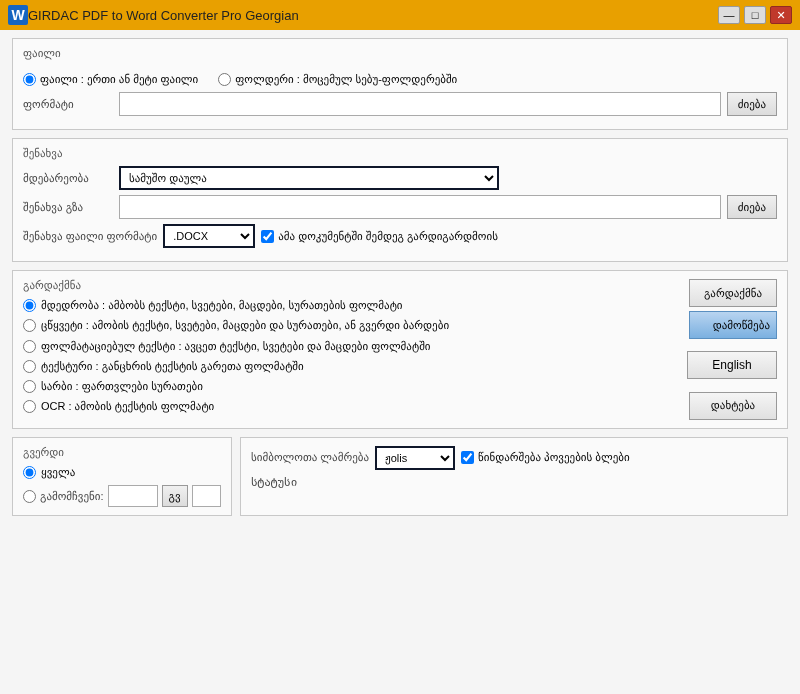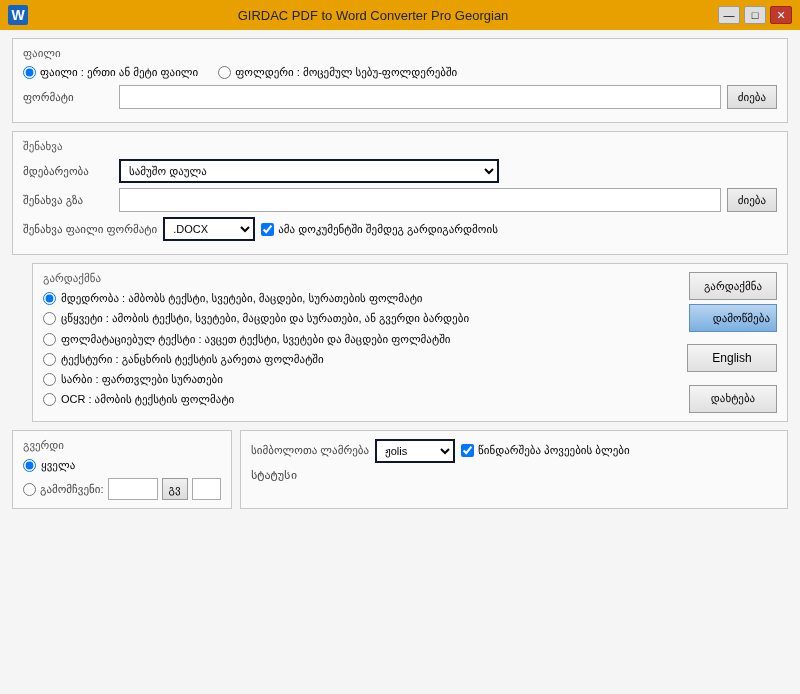--- a/index.html
+++ b/index.html
@@ -27,21 +27,21 @@
       color: white;
       font-weight: bold;
       font-size: 14px;
       display: flex;
       align-items: center;
       justify-content: center;
       border-radius: 2px;
     }
     .title-bar-title {
       flex: 1;
-      text-align: center;
+      text-align: left;
       font-size: 13px;
       color: #222;
     }
     .title-bar-controls {
       display: flex;
       gap: 4px;
     }
     .title-btn {
       width: 22px;
       height: 18px;
@@ -81,20 +81,21 @@
       display: flex;
       align-items: center;
       gap: 20px;
     }
     .radio-item {
       display: flex;
       align-items: flex-start;
       gap: 4px;
       font-size: 11px;
       cursor: pointer;
+      margin-top: 7px;
     }
     input[type=radio] {
       cursor: pointer;
     }
     input[type=checkbox] {
       cursor: pointer;
     }
     .field-row {
       display: flex;
       align-items: center;
@@ -145,21 +146,20 @@
       flex: 1;
       max-width: 380px;
     }
     .conversion-section {
       border: 1px solid #c8c8c8;
       margin-bottom: 8px;
       padding: 8px 10px;
       background: #fafafa;
       display: flex;
       gap: 8px;
-      margin-left: 20px;
     }
     .conversion-options {
       flex: 1;
     }
     .conversion-buttons {
       display: flex;
       flex-direction: column;
       gap: 4px;
       align-items: flex-end;
       min-width: 95px;

